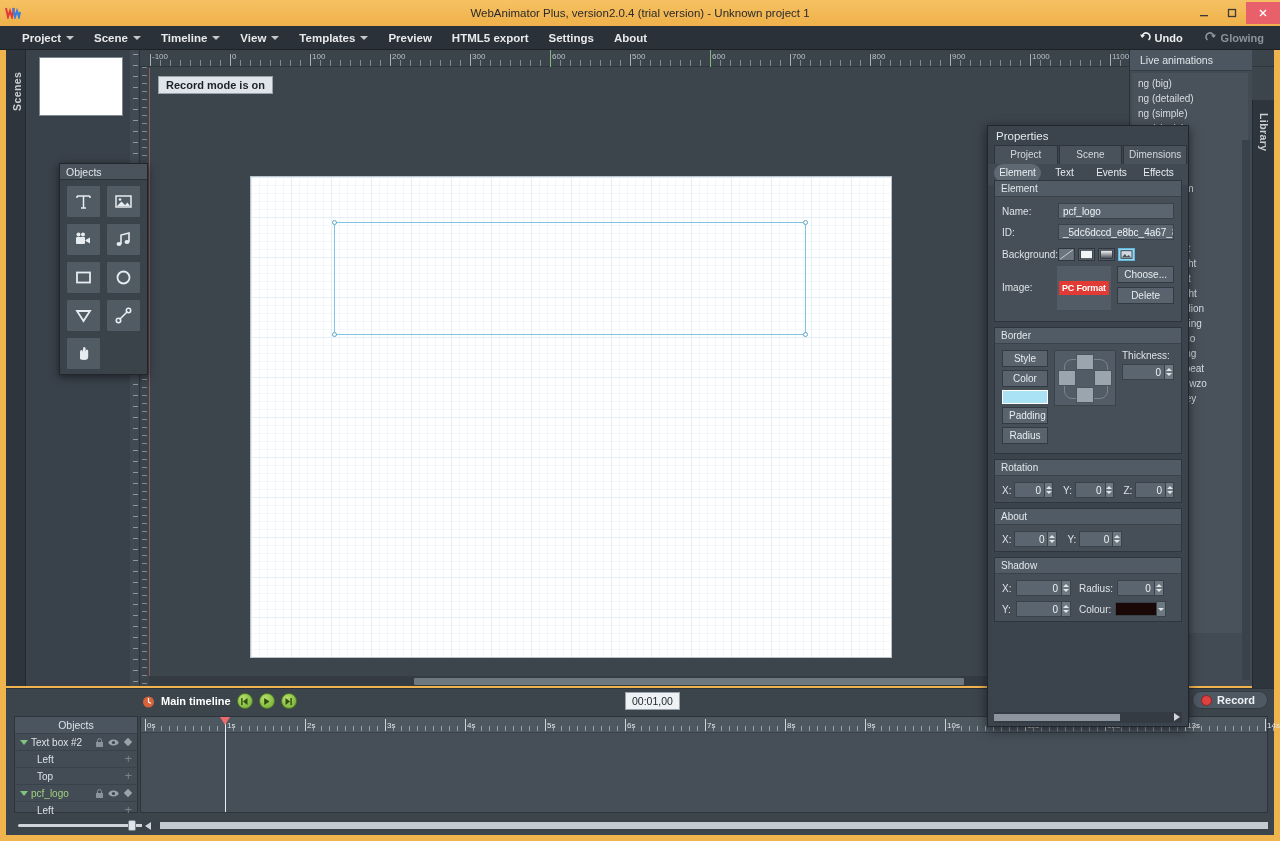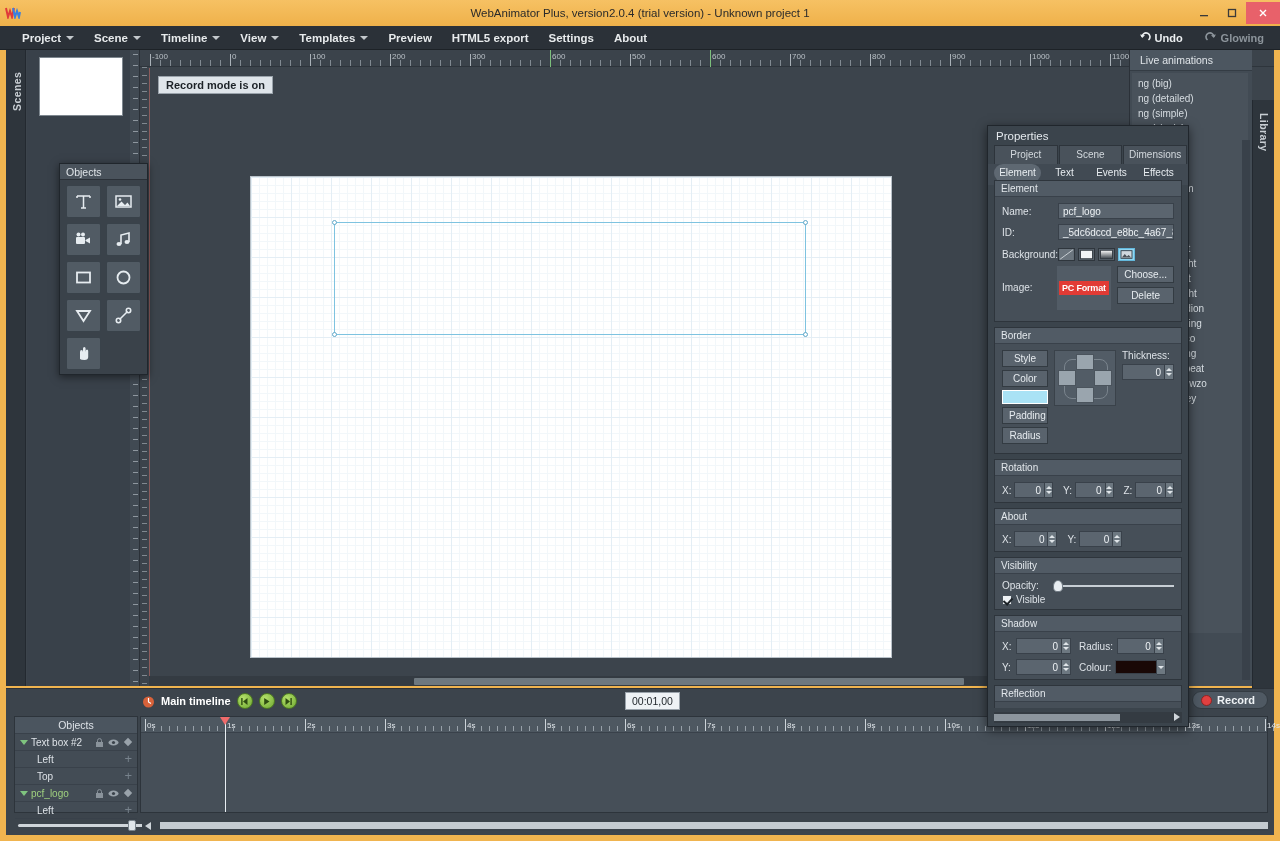--- a/index.html
+++ b/index.html
@@ -929,35 +929,20 @@
               </span>
             <span class="lab" style="margin:0 3px 0 10px">Y:</span>
             <span class="inp r" style="width:34px">0</span>
             <span class="spin">
                 <i class="up"></i>
                 <i class="dn"></i>
               </span>
           </div>
         </div>
 
-        <div class="grp">
-          <div class="grp-h">Visibility</div>
-          <div class="grp-b" style="padding-bottom:4px">
-            <div class="row" style="margin-bottom:3px">
-              <span class="lab" style="width:52px">Opacity:</span>
-              <span class="slider-track">
-                <span class="slider-knob"></span>
-              </span>
-            </div>
-            <div class="row" style="margin-bottom:0">
-              <span class="chk"></span>
-              <span class="lab">Visible</span>
-            </div>
-          </div>
-        </div>
 
         <div class="grp">
           <div class="grp-h">Shadow</div>
           <div class="grp-b" style="padding-bottom:4px">
             <div class="row">
               <span class="lab" style="width:14px">X:</span>
               <span class="inp r" style="width:46px">0</span>
               <span class="spin">
                   <i class="up"></i>
                   <i class="dn"></i>
@@ -978,31 +963,20 @@
                 </span>
               <span class="lab" style="margin:0 4px 0 8px">Colour:</span>
               <span class="colour-sw" style="max-width:42px"></span>
               <span class="spin">
                   <i class="dn"></i>
                 </span>
             </div>
           </div>
         </div>
 
-        <div class="grp">
-          <div class="grp-h">Reflection</div>
-          <div class="grp-b" style="display:flex;align-items:center;padding-bottom:4px">
-            
-            
-            
-            
-            
-            
-          </div>
-        </div>
 
       </div>
 
       <div class="props-hscroll">
         <div class="thumb"></div>
         <div class="arr"></div>
       </div>
     </div>
 
     <div class="lib-panel">

